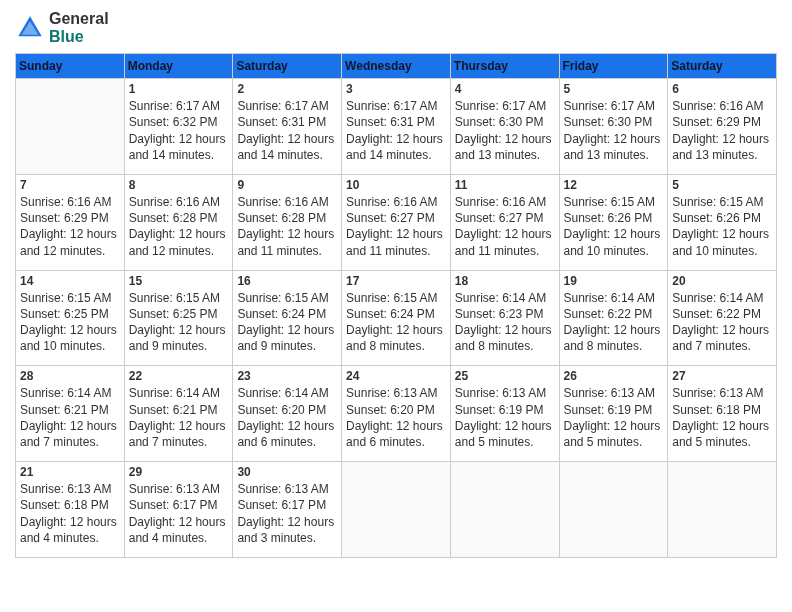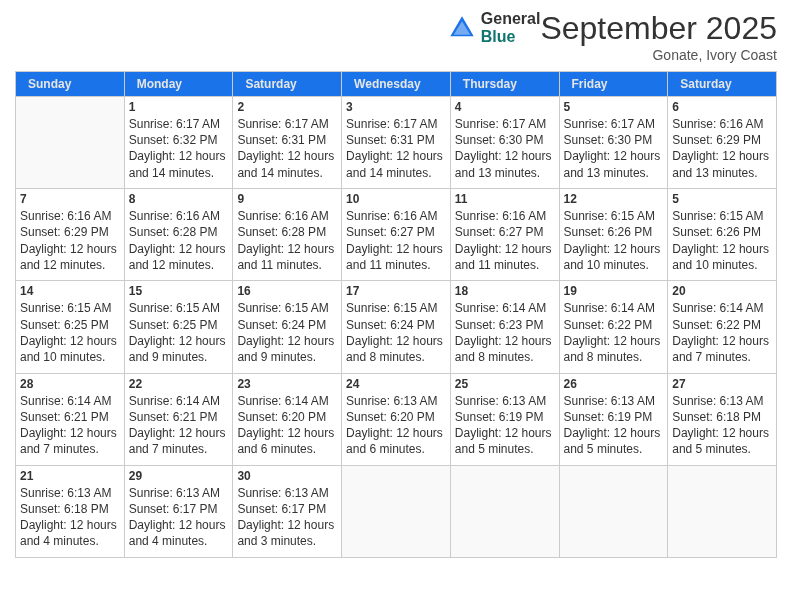--- a/index.html
+++ b/index.html
@@ -9,21 +9,20 @@
       font-family: Arial, sans-serif;
       background: #fff;
       overflow: hidden;
     }
     .page {
       width: 792px;
       height: 568px;
       padding: 10px 15px;
       display: flex;
       flex-direction: column;
-      align-items: flex-end;
     }
     .header {
       display: flex;
       justify-content: space-between;
       align-items: flex-start;
       margin-bottom: 8px;
     }
     .logo {
       display: flex;
       align-items: center;
@@ -61,22 +60,22 @@
       color: #555;
     }
     .calendar {
       width: 100%;
       border-collapse: collapse;
       flex: 1;
       font-size: 10px;
     }
     .calendar th {
       background: #1a73e8;
-      color: #e5e5e5;
-      padding: 5px 12px;
+      color: #0f172a;
+      padding: 5px 3px;
       text-align: left;
       font-size: 12px;
       font-weight: bold;
       border: 1px solid #ccc;
     }
     .calendar td {
       border: 1px solid #ccc;
       vertical-align: top;
       padding: 3px 4px;
       width: calc(100% / 7);
@@ -106,24 +105,20 @@
     <div class="logo">
       <svg class="logo-icon" viewBox="0 0 36 36">
         <polygon points="18,4 32,28 4,28" fill="#1a73e8"></polygon>
         <polygon points="18,10 28,26 8,26" fill="#fff" opacity="0.4"></polygon>
       </svg>
       <div class="logo-text">
         <span class="logo-general">General</span>
         <span class="logo-blue">Blue</span>
       </div>
     </div>
-    <div class="title-area">
-      <div class="month-title">September 2025</div>
-      <div class="subtitle">Gonate, Ivory Coast</div>
-    </div>
   </div>
 
   <table class="calendar">
     <thead>
       <tr>
       <th>Sunday</th>
           <th>Monday</th>
           <th>Saturday</th>
           <th>Wednesday</th>
           <th>Thursday</th>

